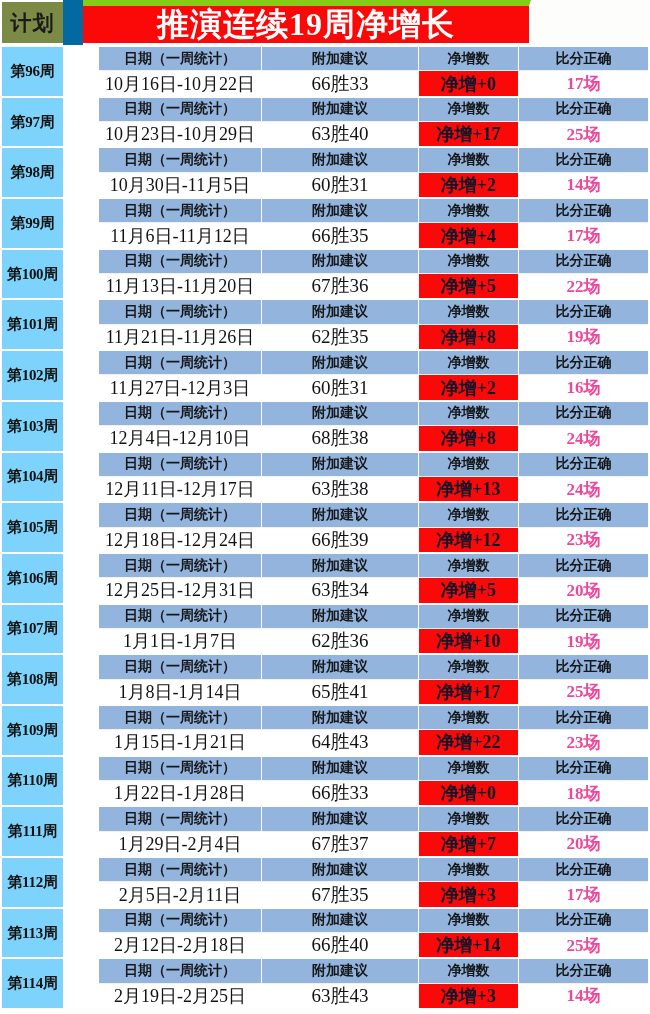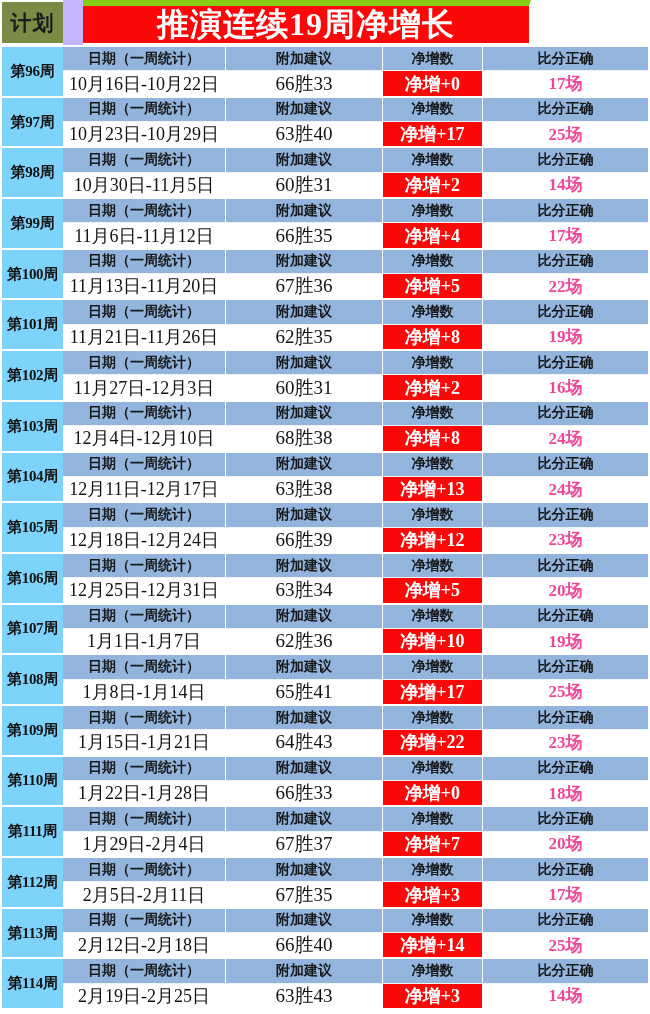--- a/index.html
+++ b/index.html
@@ -13,21 +13,21 @@
     position: relative;
     width: 650px; height: 1014px;
     background: #fdfdfb;
   }
 
   
   .title-band {
     display: flex;
     width: 531px;
     height: 45px;
-    background: #c4b5fd;
+    background: #0369a1;
     gap: 20px;
   }
   .plan-cell {
     width: 63px;
     height: 45px;
     background: #7b8b45;
     border-top: 2px solid #ffffff;
     border-bottom: 2px solid #ffffff;
     border-left: 2px solid #ffffff;
     display: flex;
@@ -74,20 +74,21 @@
     color: #131313;
     font-size: 15px;
     font-weight: 700;
     letter-spacing: -0.3px;
   }
   .week-grid {
     flex: 1;
     display: flex;
     flex-direction: column;
     border-right: 2px solid #ffffff;
+    padding-left: 36px;
   }
   .grid-line {
     display: flex;
     width: 100%;
     height: 50%;
   }
   .hdr-line { background: #92b4dd; }
   .val-line { background: #ffffff; }
 
   .cell {
@@ -116,21 +117,21 @@
   .val-line .cell {
     color: #121212;
     font-size: 17px;
     font-weight: 400;
     background: #ffffff;
   }
   .val-line .c-date { font-size: 18px; }
   .val-line .c-tip  { font-size: 19px; }
   .val-line .c-net {
     background: #fb0808;
-    color: #ffffff;
+    color: #0f172a;
     font-size: 18px;
     font-weight: 700;
   }
   .val-line .c-acc {
     color: #ec4899;
     font-size: 17px;
     font-weight: 700;
   }
 </style>
 </head>

